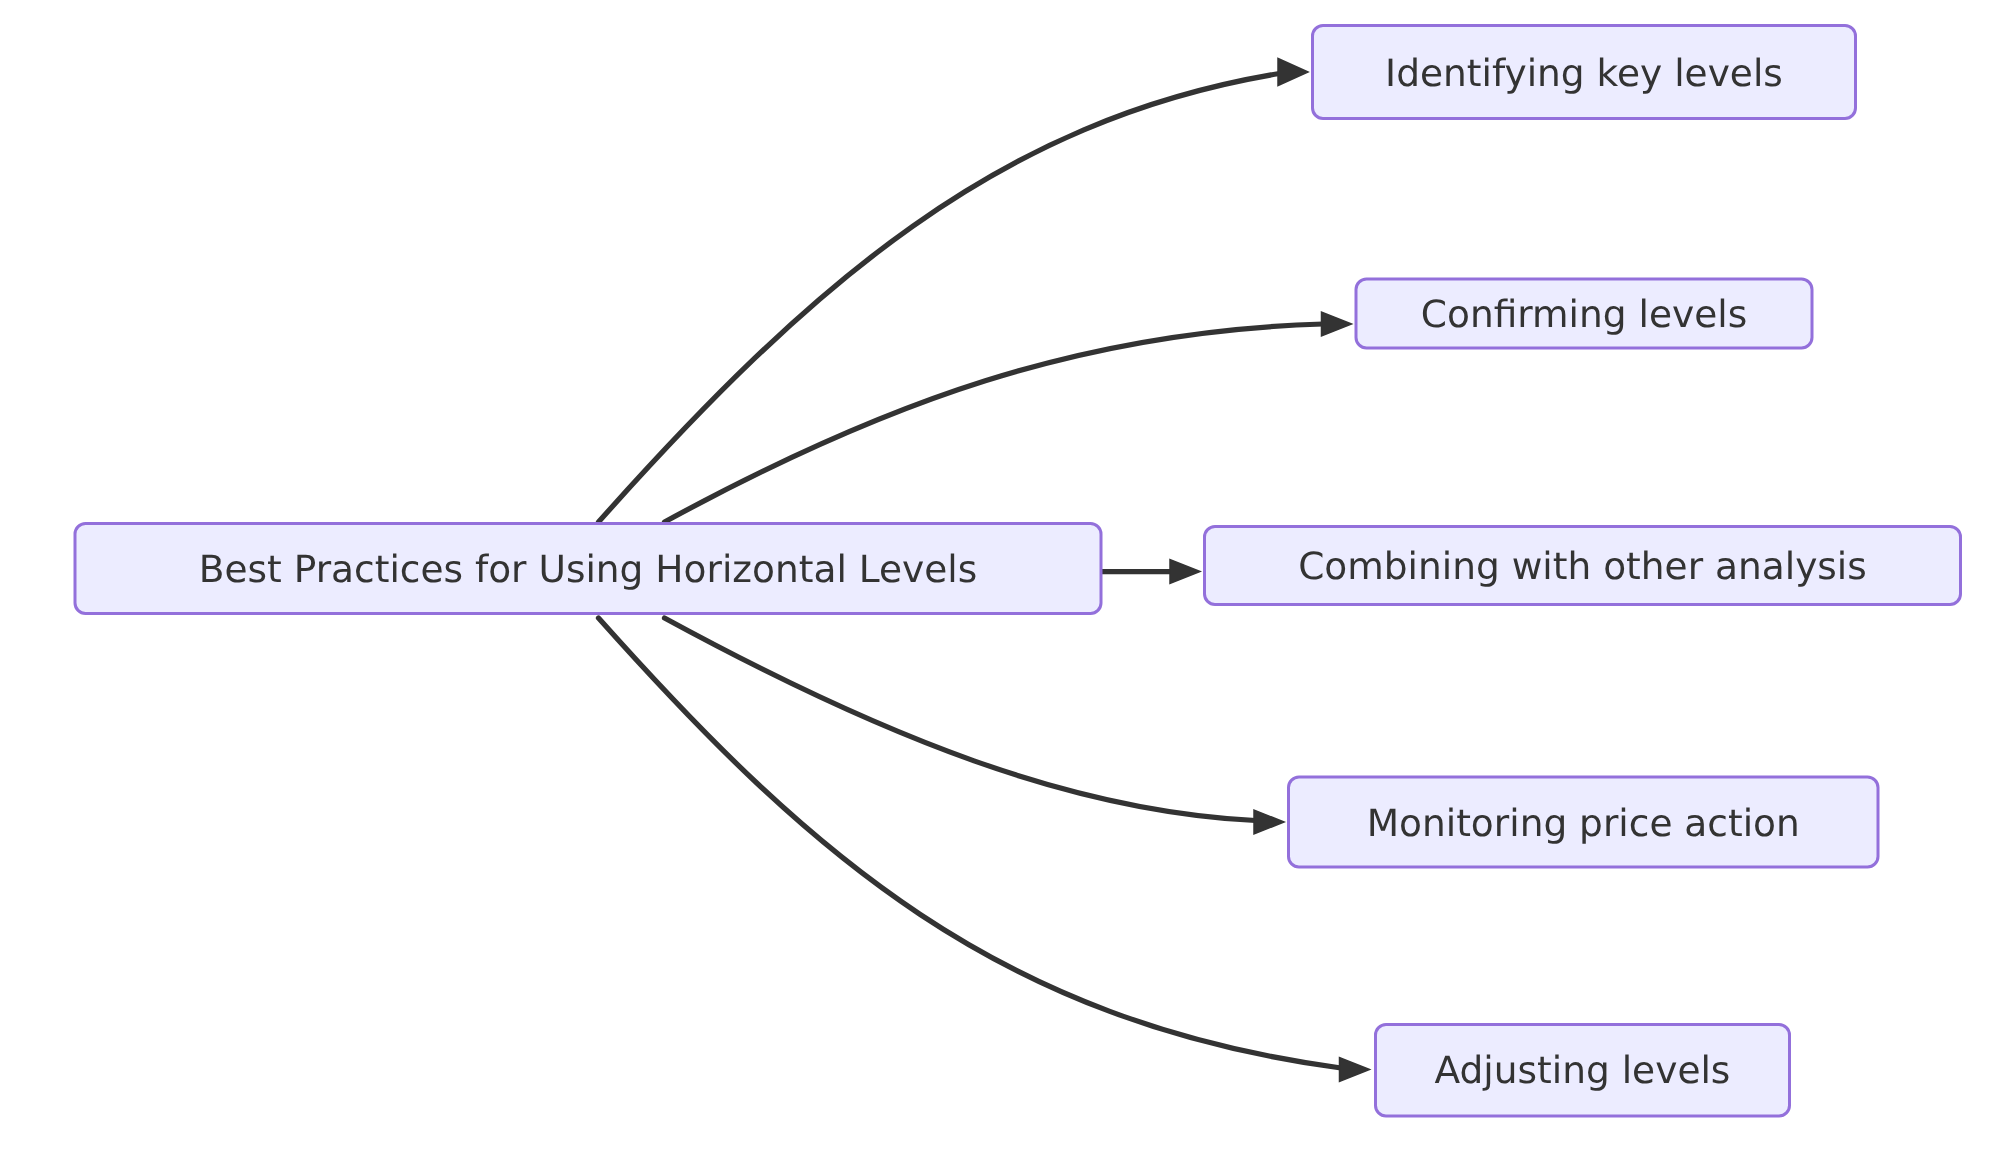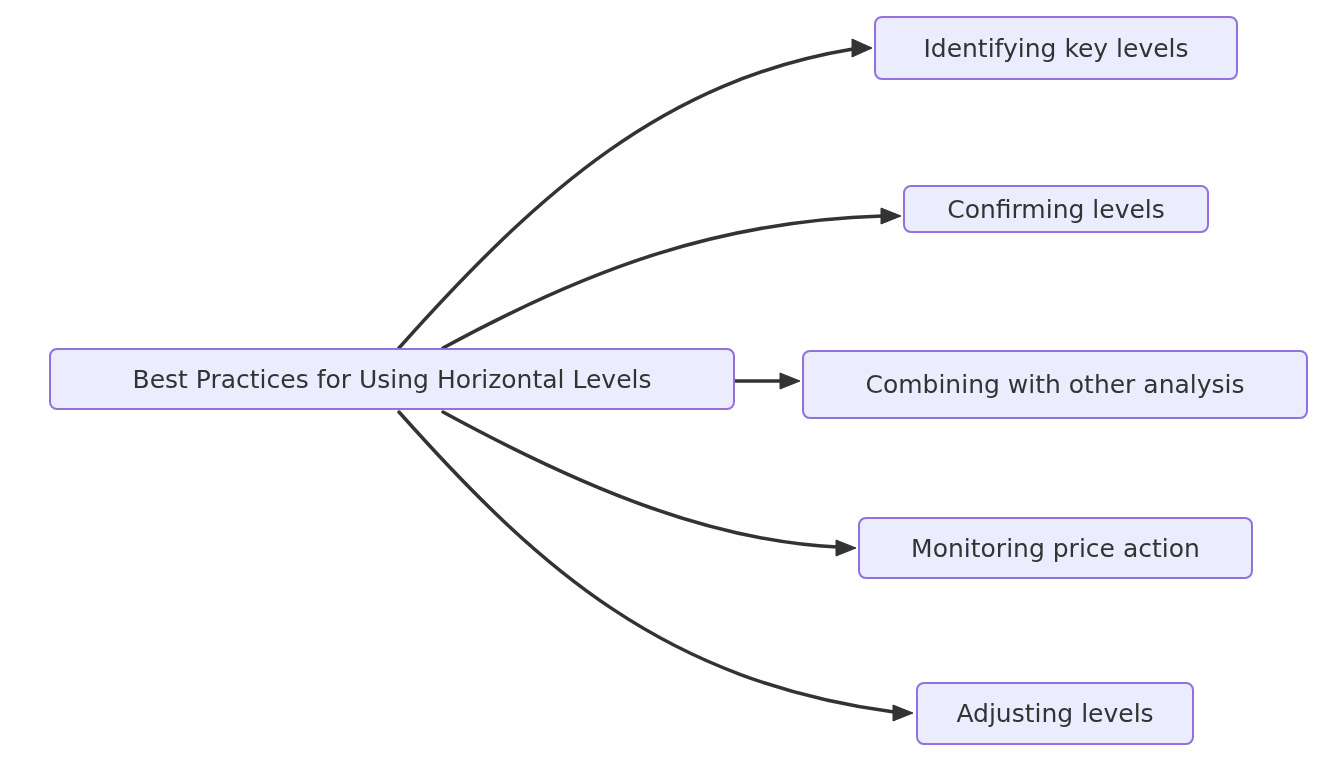--- a/index.html
+++ b/index.html
@@ -76,21 +76,21 @@
   </div>
 
   <div class="node" style="left:874px; top:16px; width:364px; height:64px;">
     <span>Identifying key levels</span>
   </div>
 
   <div class="node" style="left:903px; top:185px; width:306px; height:48px;">
     <span>Confirming levels</span>
   </div>
 
-  <div class="node" style="left:802px; top:350px; width:506px; height:69px;">
+  <div class="node" style="left:802px; top:350px; width:506px; height:54px;">
     <span>Combining with other analysis</span>
   </div>
 
   <div class="node" style="left:858px; top:517px; width:395px; height:62px;">
     <span>Monitoring price action</span>
   </div>
 
   <div class="node" style="left:916px; top:682px; width:278px; height:63px;">
     <span>Adjusting levels</span>
   </div>

